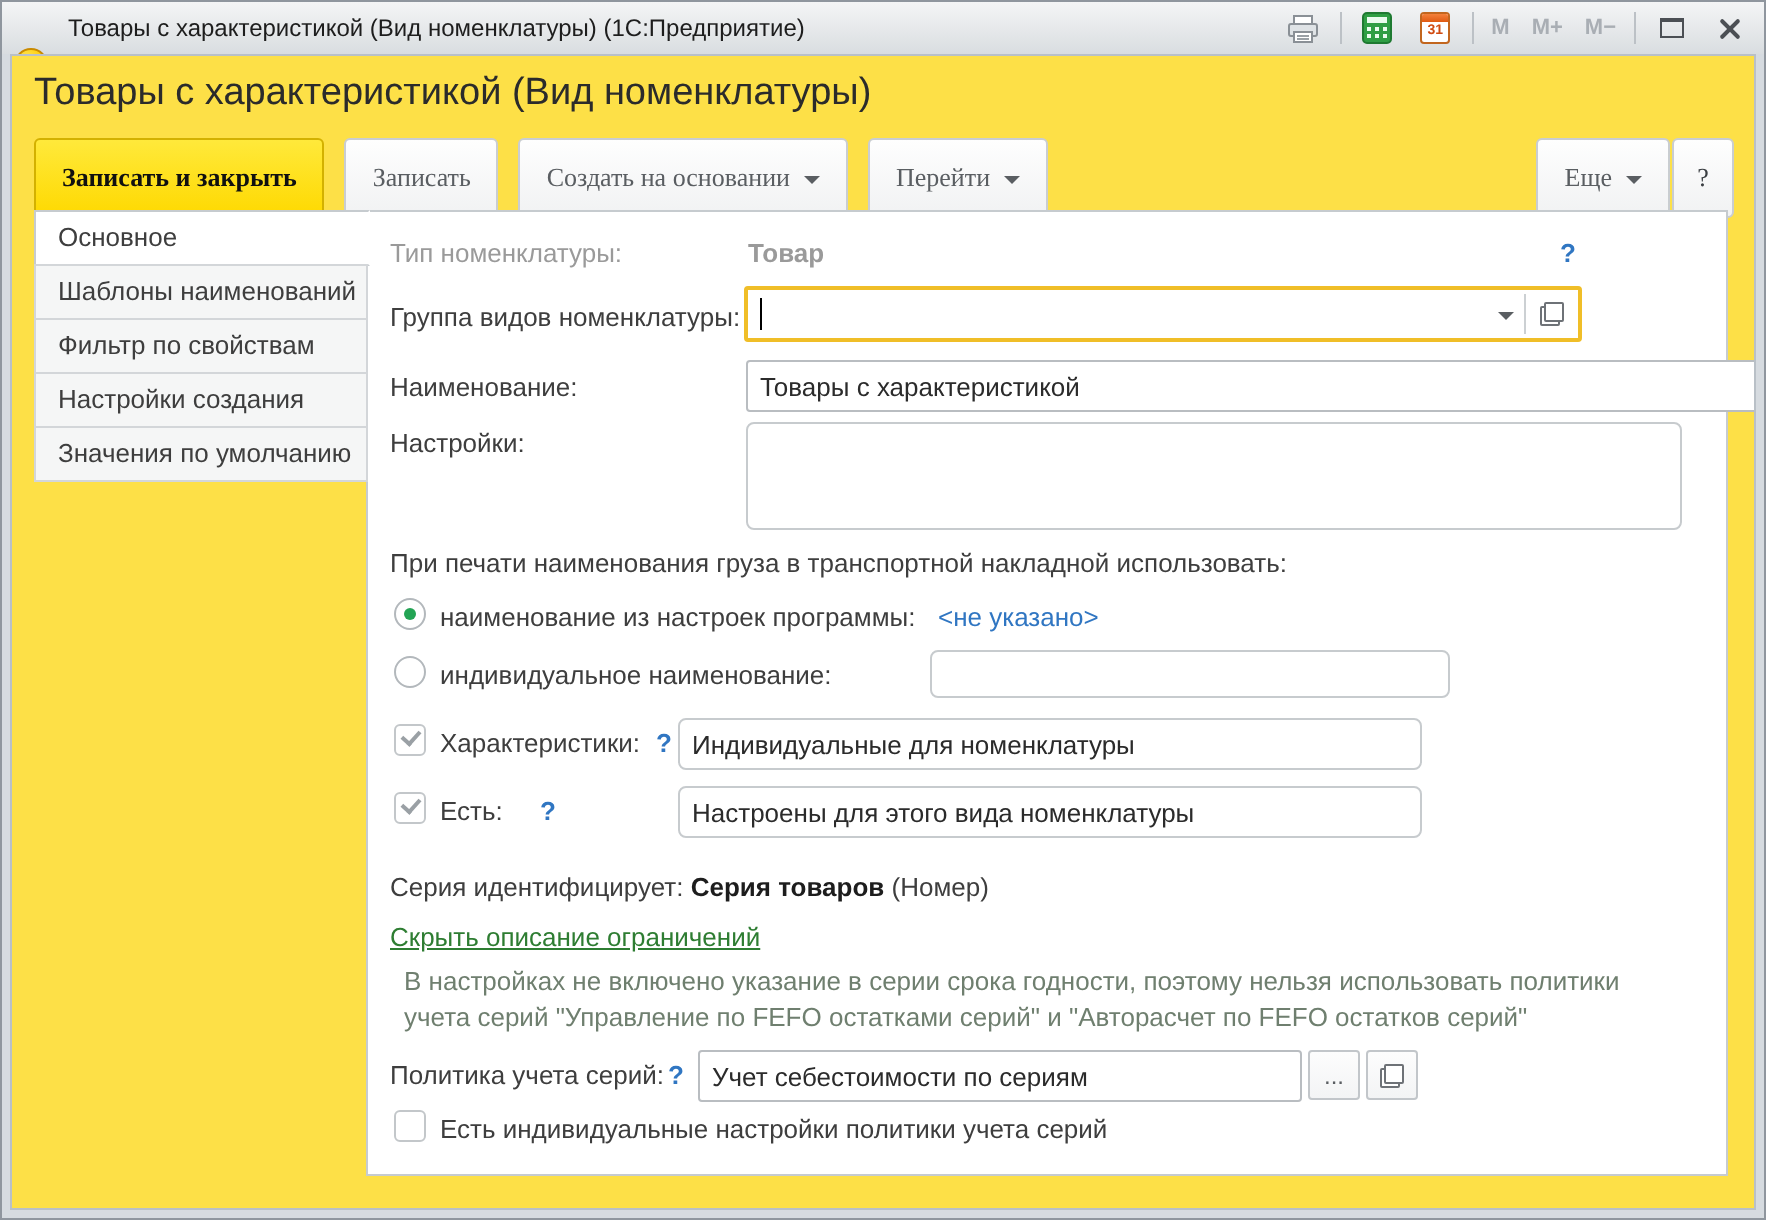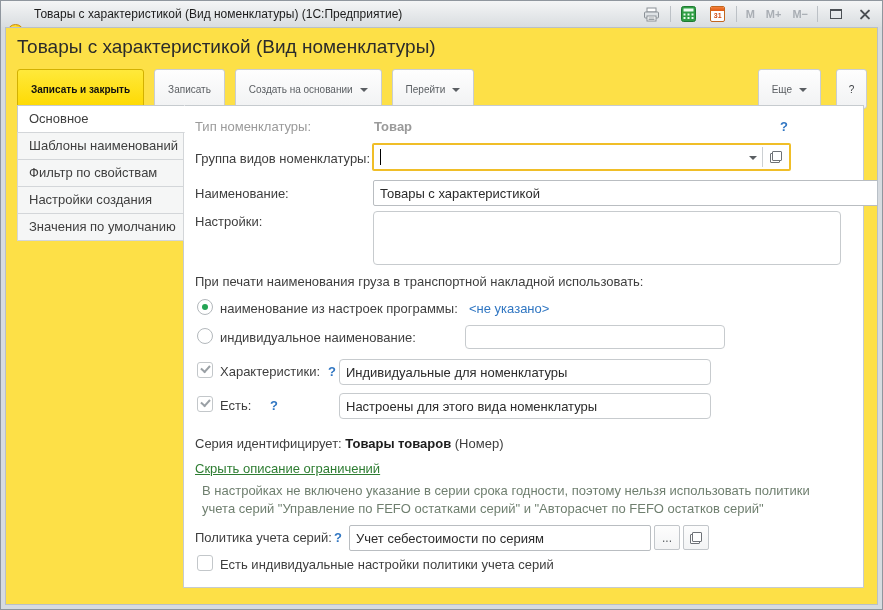--- a/index.html
+++ b/index.html
@@ -40,28 +40,28 @@
     flex:1 1 auto;margin:0 4px 4px;background:#fde047;position:relative;overflow:hidden;
     border:1px solid #b9c0c7;
   }
   .page-title{position:absolute;left:11px;top:8px;font-size:19px;color:#2b2b2b;}
   
   .toolbar{position:absolute;left:11px;right:10px;top:41px;height:28px;}
   .tgroup{display:flex;gap:10px;}
   .btn{
     height:40px;display:inline-flex;align-items:center;gap:7px;padding:0 13px;
     background:linear-gradient(#fefefe,#f1f2f3);border:1px solid #c9cdd1;border-radius:3px;
-    font-size:10px;color:#5a5e62;cursor:default;white-space:nowrap;
+    font-size:13px;color:#5a5e62;cursor:default;white-space:nowrap;font-family:Liberation Serif, serif;
   }
   .btn-primary{
     background:linear-gradient(#ffe93b,#fed900);border:1px solid #d3b100;
     color:#101010;font-weight:bold;
   }
   .caret{width:0;height:0;border-left:4px solid transparent;border-right:4px solid transparent;border-top:4px solid #5a5e62;margin-top:1px;}
-  .btn-right-more{position:absolute;right:46px;top:0;}
+  .btn-right-more{position:absolute;right:32px;top:0;}
   .btn-right-help{position:absolute;right:0;top:0;width:31px;justify-content:center;padding:0;color:#3b3f43;}
   
   .tabs{position:absolute;left:11px;top:77px;width:167px;z-index:2;}
   .tab{
     height:28px;line-height:26px;border:1px solid #d3d6d9;background:#f5f6f6;
     font-size:13px;color:#3e3e3e;padding-left:11px;margin-top:-1px;white-space:nowrap;cursor:default;
   }
   .tab:first-child{margin-top:0;}
   .tab.active{background:#ffffff;border-color:#c6cbcf;border-right:1px solid #ffffff;width:168px;}
   
@@ -235,21 +235,21 @@
       <div class="help" style="left:144px;top:258px;">?</div>
       <input class="tinput r4" style="left: 155px; top: 253px; width: 372px;" type="text" value="Индивидуальные для номенклатуры">
 
       <div class="checkbox checked" style="left:13px;top:290px;"></div>
       <div class="flabel" style="left:36px;top:292px;">Есть:</div>
       <div class="help" style="left:86px;top:292px;">?</div>
       <input class="tinput r4" style="left: 155px; top: 287px; width: 372px;" type="text" value="Настроены для этого вида номенклатуры">
 
       <div class="flabel" style="left:11px;top:330px;">
         <span>Серия идентифицирует:</span>
-        <span class="bold" style="color:#1d1d1d;">Товары товаров</span>
+        <span class="bold" style="color:#1d1d1d;">Серия товаров</span>
         <span>(Номер)</span>
       </div>
 
       <div class="link-green" style="left:11px;top:355px;text-align:center;">Скрыть описание ограничений</div>
       <div class="warn" style="left:18px;top:377px;">В настройках не включено указание в серии срока годности, поэтому нельзя использовать политики</div>
       <div class="warn" style="left:18px;top:395px;">учета серий "Управление по FEFO остатками серий" и "Авторасчет по FEFO остатков серий"</div>
 
       <div class="flabel" style="left:11px;top:424px;">Политика учета серий:</div>
       <div class="help" style="left:150px;top:424px;">?</div>
       <input class="tinput" style="left: 165px; top: 419px; width: 302px;" type="text" value="Учет себестоимости по сериям">

